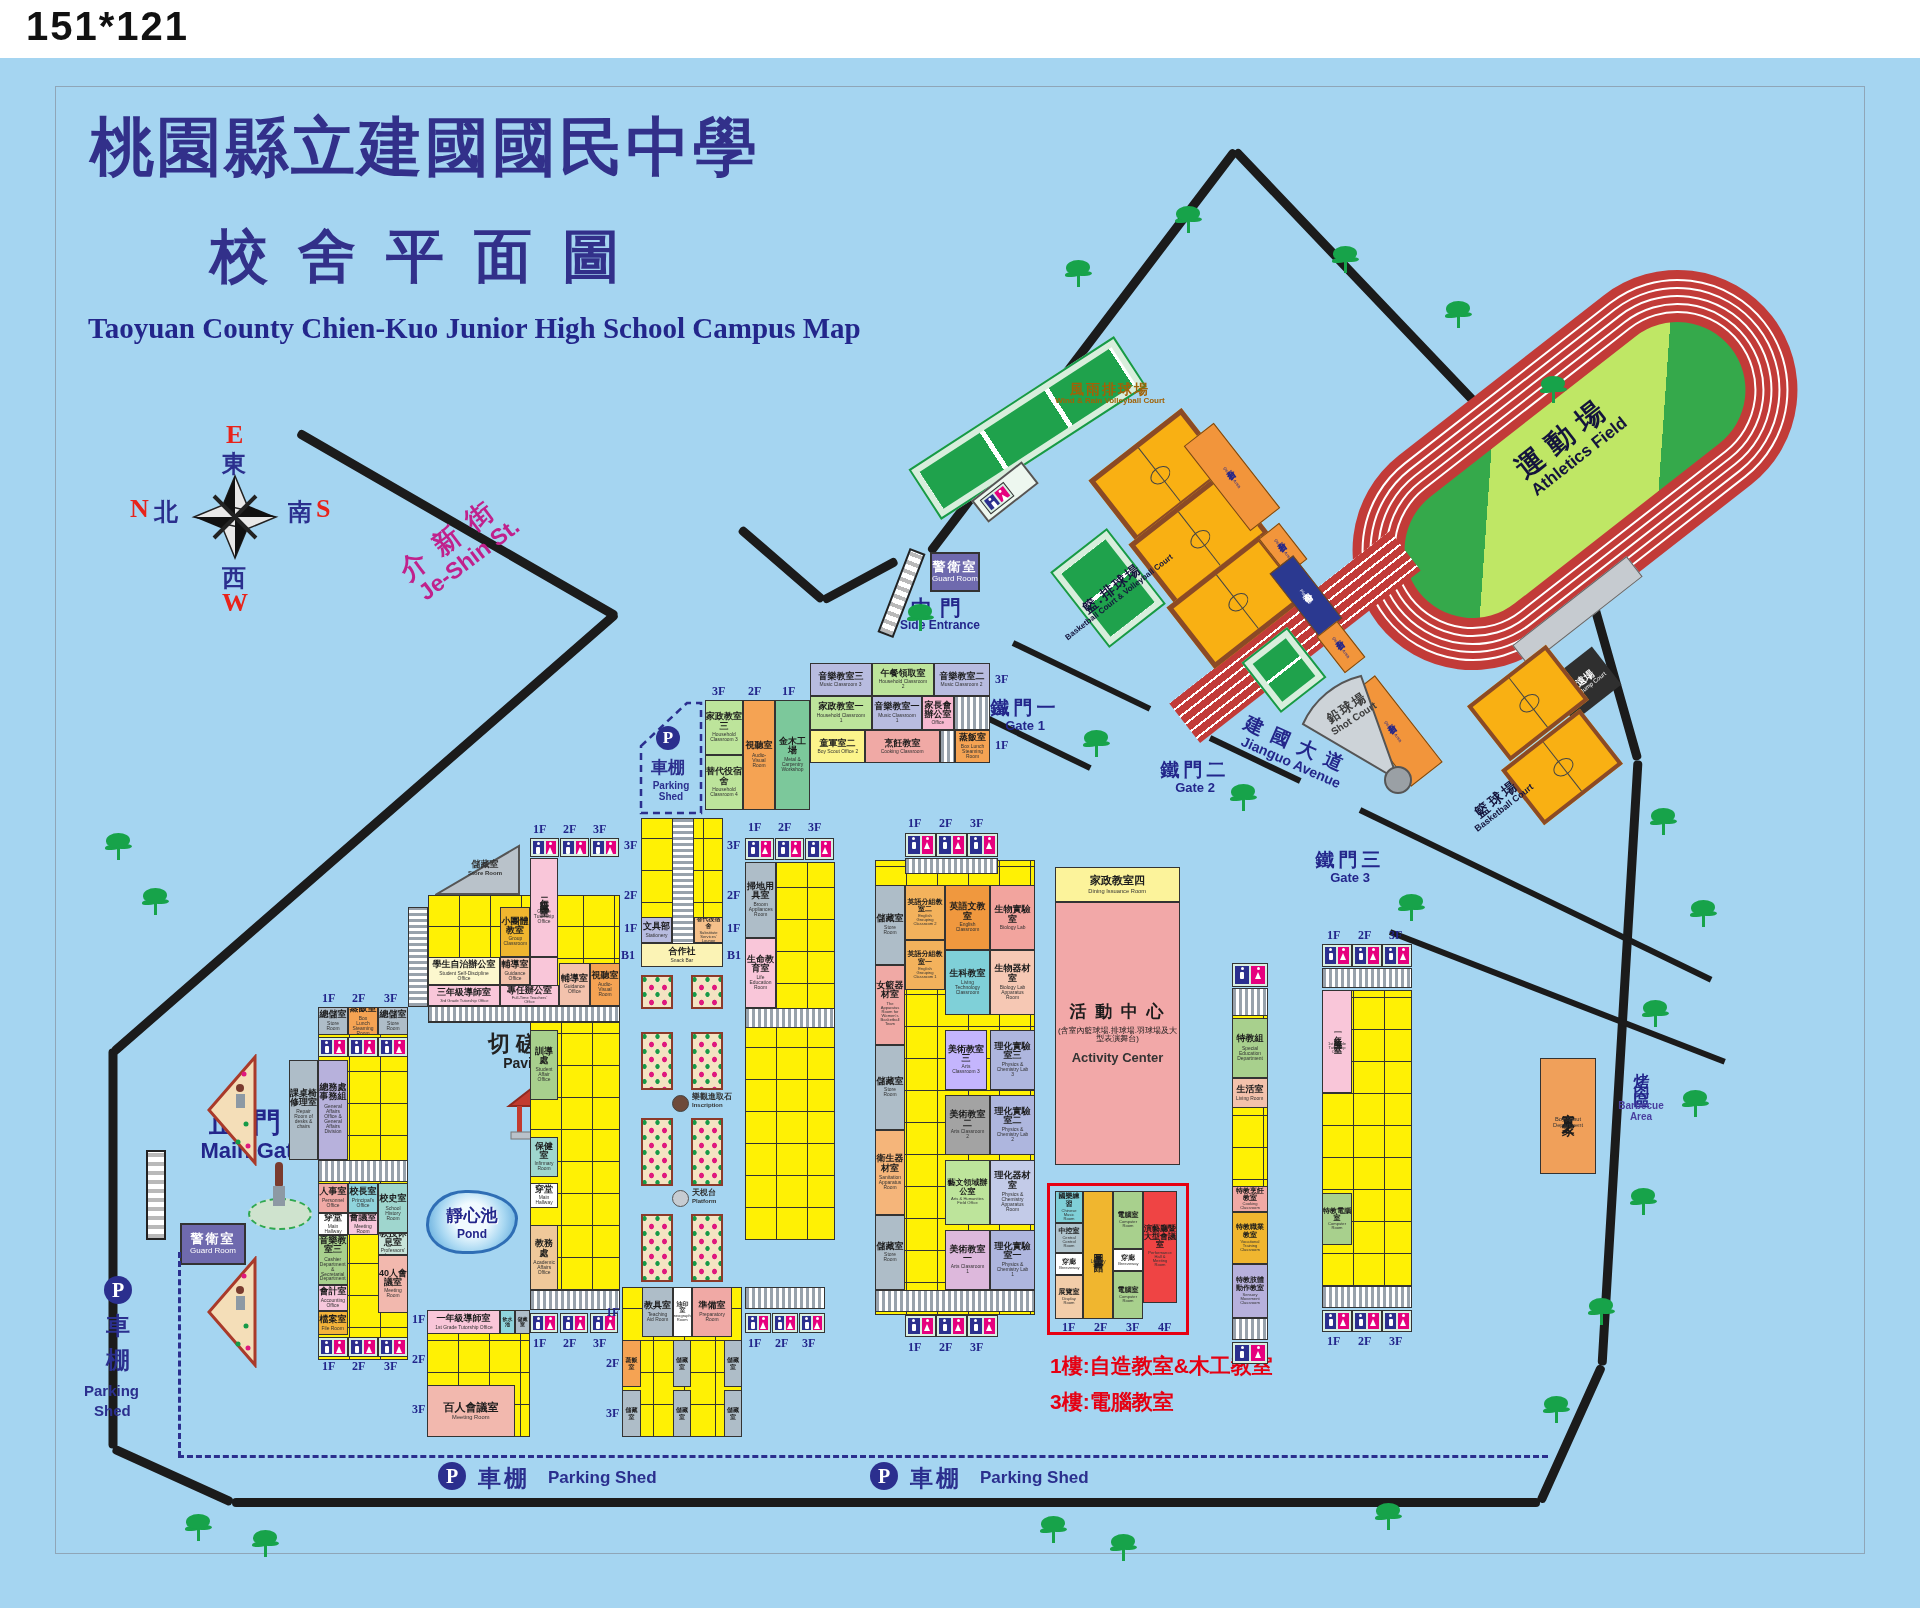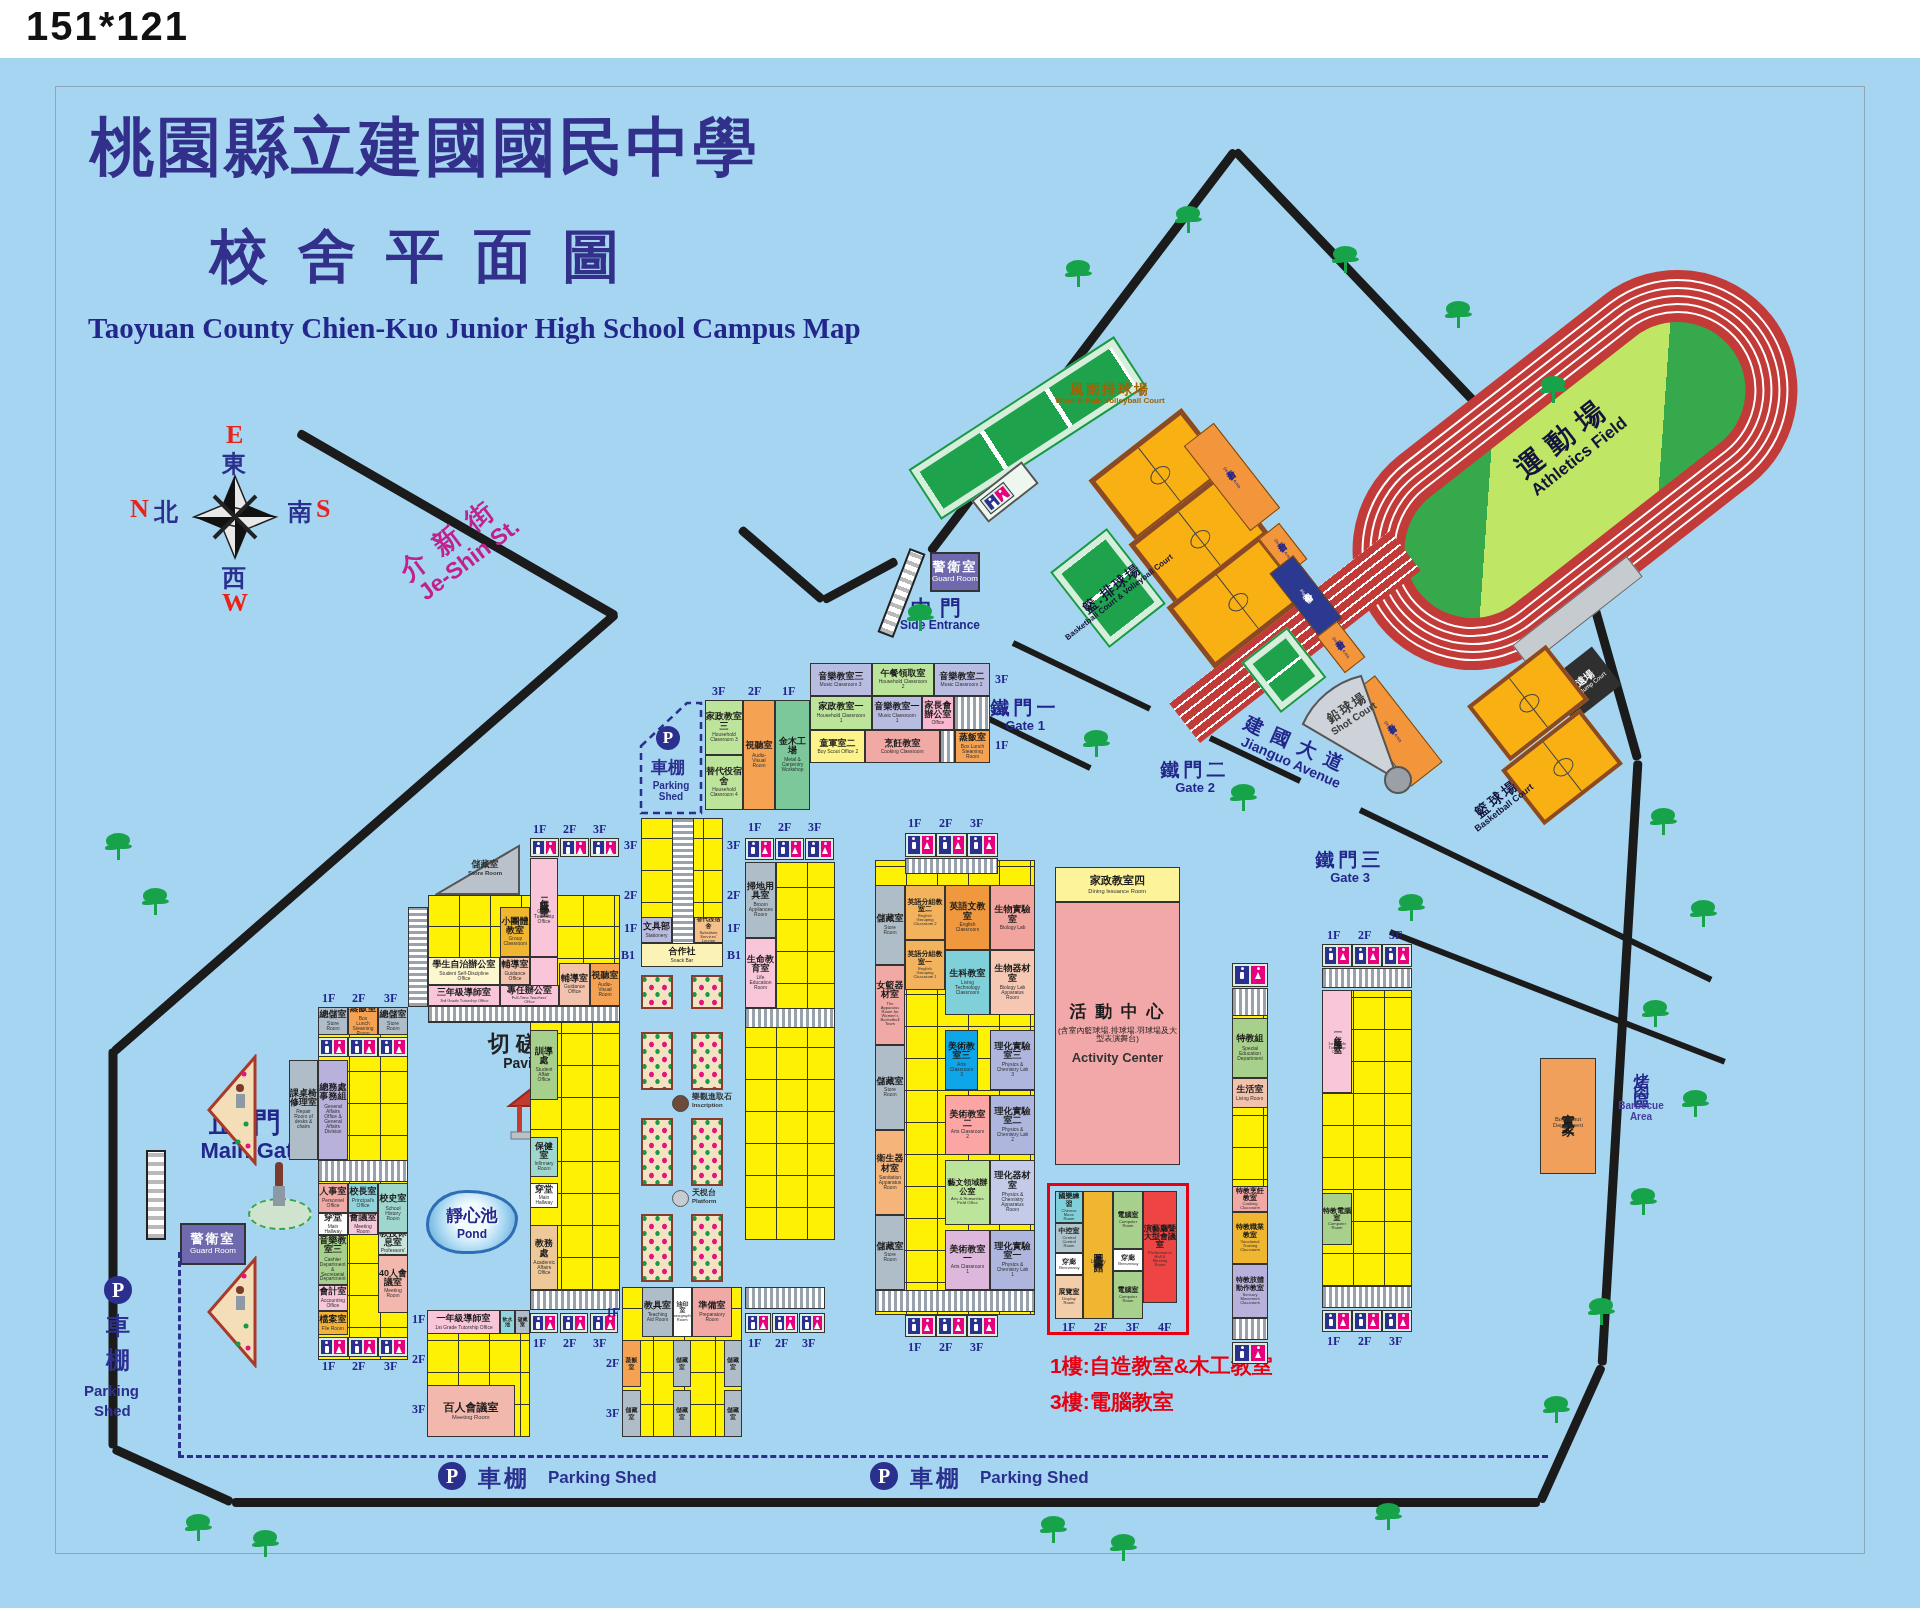--- a/index.html
+++ b/index.html
@@ -747,25 +747,25 @@
       <span class="e" style="font-size:5px">English Grouping Classroom 1</span>
     </div>
   <div class="room" style="left:945px;top:885px;width:45px;height:65px;background:#F0983E">
       <span class="z">英語文教室</span>
       <span class="e">English Classroom</span>
     </div>
   <div class="room" style="left:945px;top:950px;width:45px;height:65px;background:#7FD0D8">
       <span class="z">生科教室</span>
       <span class="e">Living Technology Classroom</span>
     </div>
-  <div class="room" style="left:945px;top:1030px;width:33px;height:60px;background:#0ea5e9">
+  <div class="room" style="left:945px;top:1030px;width:42px;height:60px;background:#c4b5fd">
       <span class="z">美術教室三</span>
       <span class="e">Arts Classroom 3</span>
     </div>
-  <div class="room" style="left:945px;top:1095px;width:45px;height:60px;background:#fca5a5">
+  <div class="room" style="left:945px;top:1095px;width:45px;height:60px;background:#a3a3a3">
       <span class="z">美術教室二</span>
       <span class="e">Arts Classroom 2</span>
     </div>
   <div class="room" style="left:945px;top:1160px;width:45px;height:65px;background:#BDE49B">
       <span class="z" style="font-size:8px">藝文領域辦公室</span>
       <span class="e" style="font-size:5px">Arts &amp; Humanities Field Office</span>
     </div>
   <div class="room" style="left:945px;top:1230px;width:45px;height:60px;background:#DDB8DC">
       <span class="z">美術教室一</span>
       <span class="e">Arts Classroom 1</span>

